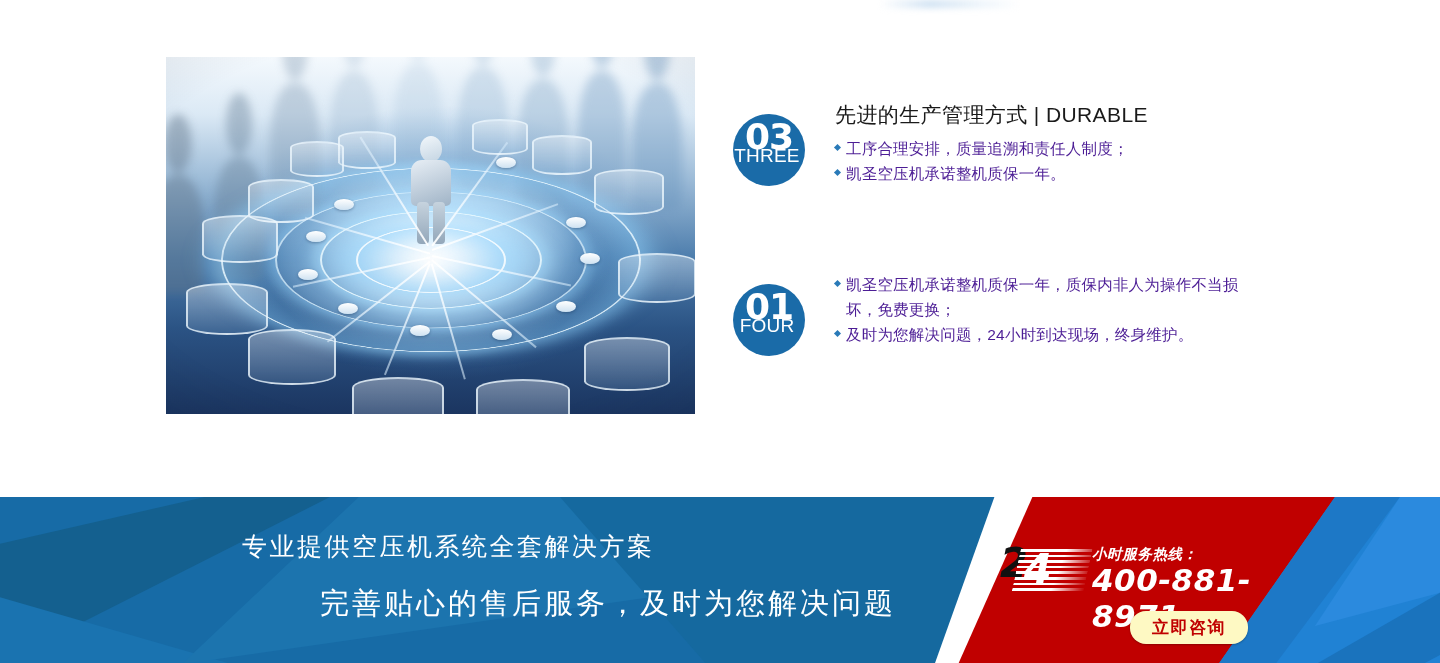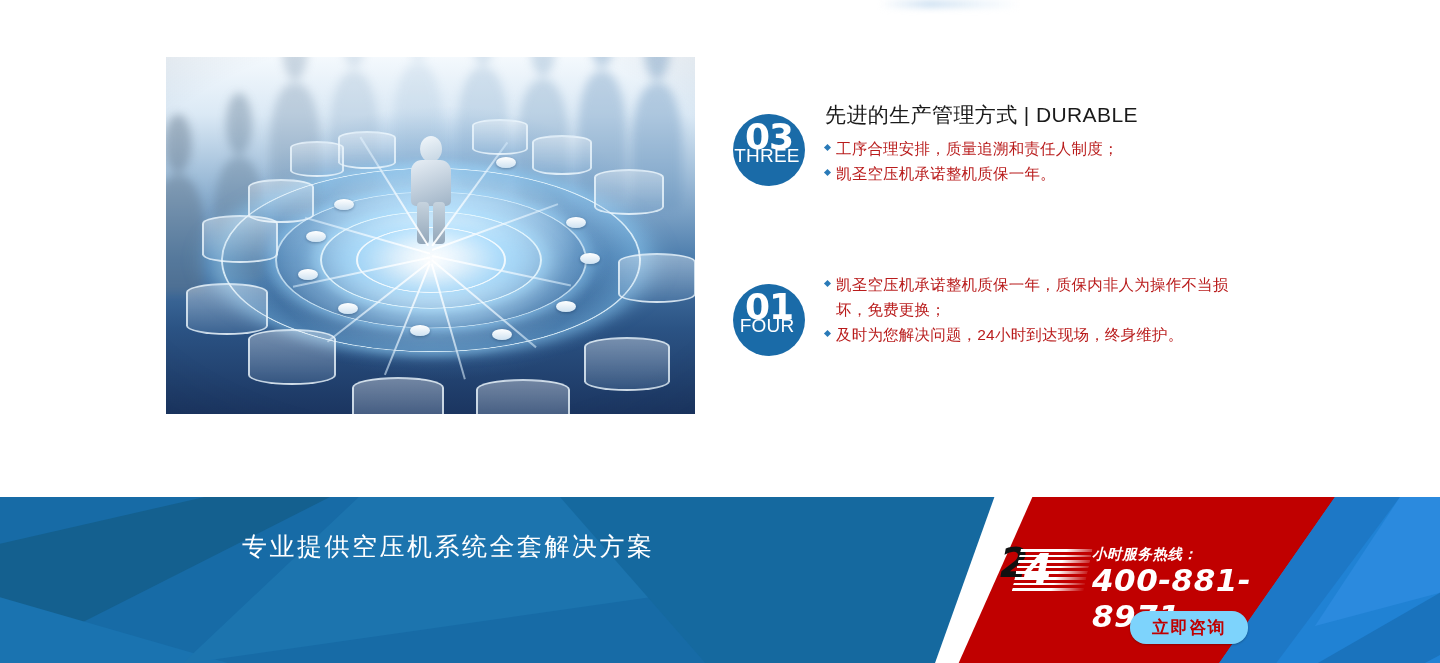--- a/index.html
+++ b/index.html
@@ -94,27 +94,27 @@
   .badge .num{
     position:absolute; left:0; right:0; top:5px; text-align:center;
     font-size:36px; font-weight:700; letter-spacing:-1px; line-height:1;
     font-family:"DejaVu Sans",sans-serif;
   }
   .badge .word{
     position:absolute; left:0; right:4px; top:32px; text-align:center;
     font-size:19px; font-weight:400; letter-spacing:.2px; line-height:1;
     font-family:"Liberation Sans",sans-serif;
   }
-  .ftext{ margin-left:20px; }
+  .ftext{ margin-left:30px; }
   .ftitle{
     font-size:21px; color:#1a1a1a; font-weight:400; line-height:1.25;
     margin-bottom:8px; letter-spacing:.4px;
   }
   .fitem{
-    font-size:15.5px; color:#b91c1c; line-height:1.62; letter-spacing:.2px;
+    font-size:15.5px; color:#4c1d95; line-height:1.62; letter-spacing:.2px;
     position:relative; padding-left:11px; max-width:415px;
   }
   .fitem::before{
     content:""; position:absolute; left:0; top:9px;
     width:5px; height:5px; background:#2a7ab8; transform:rotate(45deg);
   }
 
   
   .banner{ position:absolute; left:0; top:455px; width:1440px; height:208px; overflow:hidden;margin-top:42px; }
   .banner .blue-base{
@@ -155,21 +155,21 @@
     position:absolute; left:92px; top:0px; color:#ffffff;
     font-size:14.5px; font-style:italic; font-weight:700; letter-spacing:.6px;
   }
   .h-num{
     position:absolute; left:92px; top:17px; color:#ffffff;
     font-size:31px; font-style:italic; font-weight:700; letter-spacing:.5px;
     font-family:"DejaVu Sans",sans-serif;
   }
   .cta{
     position:absolute; left:130px; top:66px;
-    background:#7dd3fc; color:#c00000;
+    background:#fef9c3; color:#c00000;
     border-radius:16px; padding:5px 22px;
     font-size:17px; font-weight:700; letter-spacing:1.5px;
     box-shadow:0 1px 2px rgba(0,0,0,.25);
   }
 </style>
 </head>
 <body>
 
 <div class="top-wisp"></div>
 
@@ -283,20 +283,21 @@
               clip-path:polygon(58% 0, 100% 0, 100% 100%, 0 100%);"></div>
   <div class="facet" style="left:1190px; top:0; width:250px; height:208px; background:#1d78c6;
               clip-path:polygon(58% 0, 84% 0, 22% 100%, 0 100%);"></div>
   <div class="facet" style="left:1190px; top:0; width:250px; height:208px; background:#2b8ade;
               clip-path:polygon(84% 0, 100% 0, 100% 46%, 50% 62%);"></div>
   <div class="facet" style="left:1190px; top:0; width:250px; height:208px; background:#1a73bd;
               clip-path:polygon(22% 100%, 100% 46%, 100% 76%, 62% 100%);"></div>
 
   <div class="msg">
     <div class="msg-l1">专业提供空压机系统全套解决方案</div>
+    <div class="msg-l2">完善贴心的售后服务，及时为您解决问题</div>
   </div>
 
   <div class="hotline">
     <div class="h24">
       <span class="two">2</span>
       <span class="four">4</span>
       <span class="streaks"></span>
     </div>
     <div class="h-sub">小时服务热线：</div>
     <div class="h-num">400-881-8971</div>

